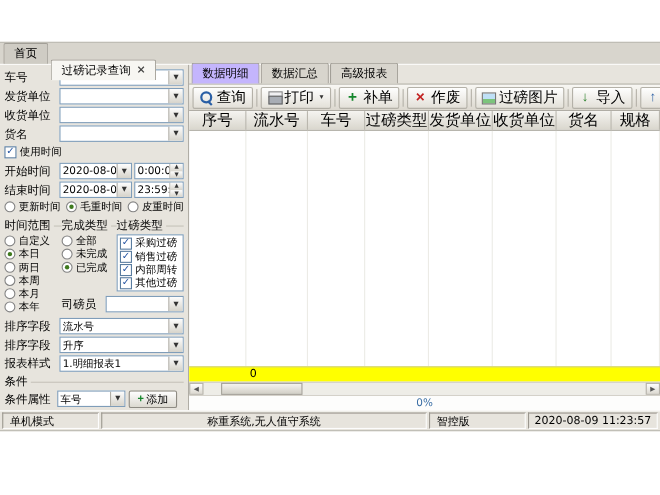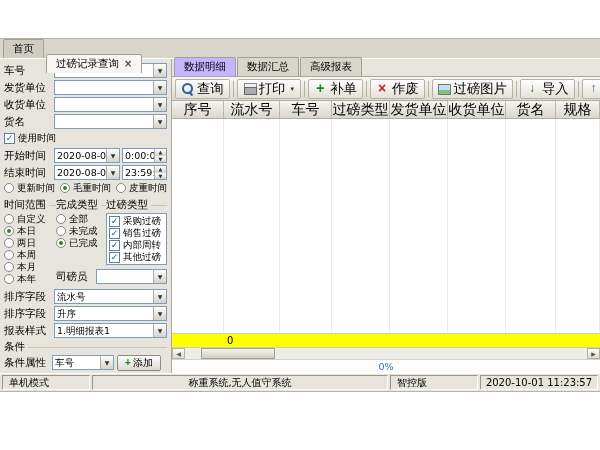--- a/index.html
+++ b/index.html
@@ -408,18 +408,18 @@
       <div class="scell w1">
           <span>单机模式</span>
         </div>
       <div class="scell wmid">
           <span>称重系统,无人值守系统</span>
         </div>
       <div class="scell w2">
           <span>智控版</span>
         </div>
       <div class="scell w4">
-          <span>2020-10-01 11:23:57</span>
+          <span>2020-08-09 11:23:57</span>
         </div>
     </div>
 
   </div>
 </div>
 
 </body></html>

